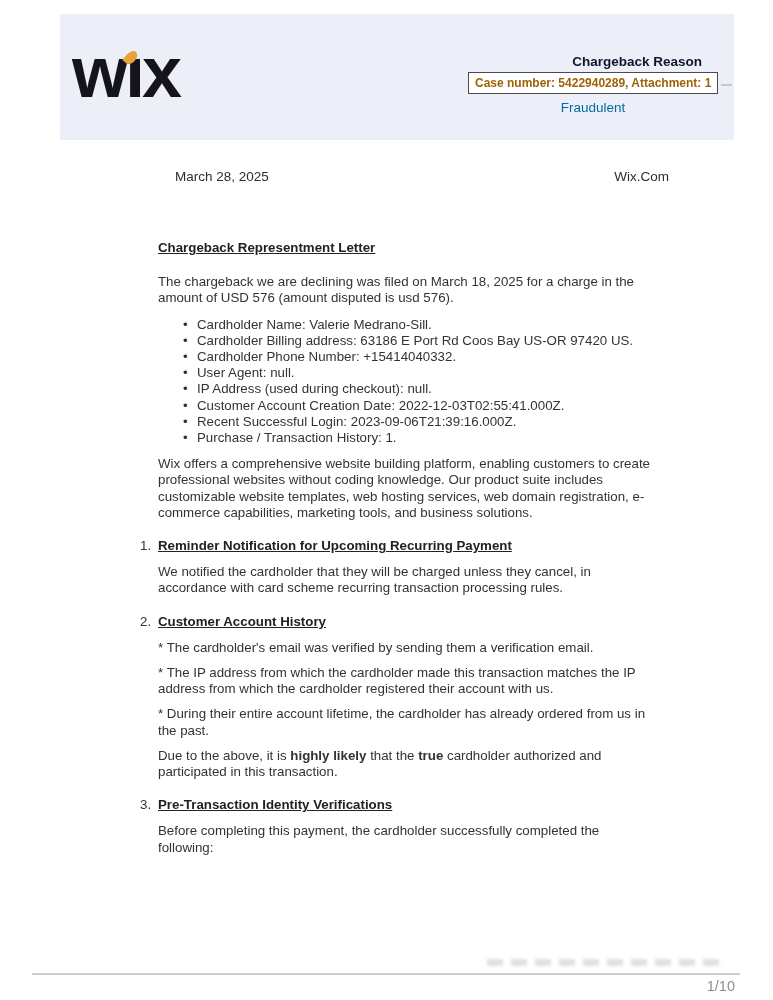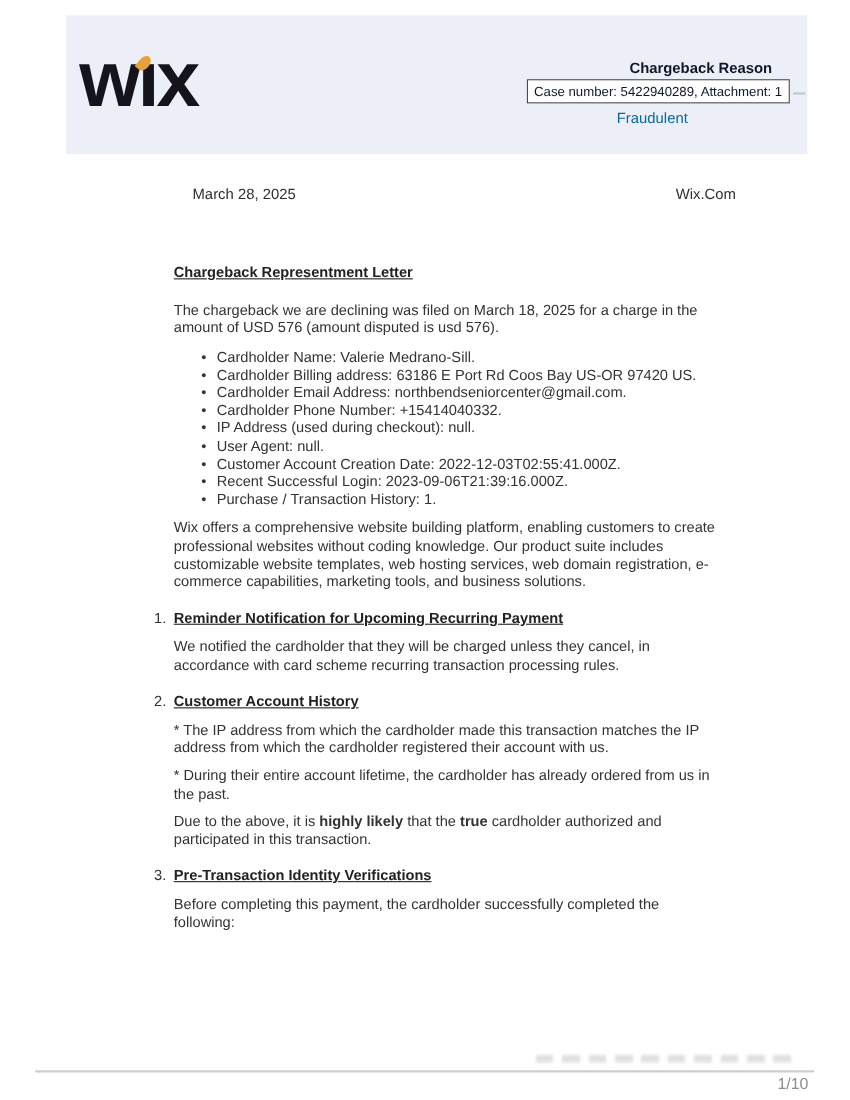--- a/index.html
+++ b/index.html
@@ -50,23 +50,23 @@
     text-align: right;
     padding-right: 16px;
     font-weight: 700;
     color: #0f172a;
   }
   .case-box-row { text-align: right; margin-top: 3px; position: relative; }
   .case-box {
     display: inline-block;
     border: 1.5px solid #4a4a4a;
     background: #ffffff;
-    font-weight: 400;
+    font-weight: 700;
     font-size: 12px;
-    color: #0f172a;
+    color: #a16207;
     padding: 3px 6px 3px 6px;
     white-space: nowrap;
   }
   .case-dash {
     position: absolute;
     right: -14px; top: 12px;
     width: 11px; height: 0;
     border-top: 2px solid #b9bcc6;
     opacity: .8;
   }
@@ -180,44 +180,44 @@
   </div>
 
   <div class="letter">
     <div class="letter-title">Chargeback Representment Letter</div>
 
     <p class="para">The chargeback we are declining was filed on March 18, 2025 for a charge in the amount of USD 576 (amount disputed is usd 576).</p>
 
     <ul class="details-list">
       <li>Cardholder Name: Valerie Medrano-Sill.</li>
       <li>Cardholder Billing address: 63186 E Port Rd Coos Bay US-OR 97420 US.</li>
-      <li>Cardholder Email Address: northbendseniorcenter@gmail.com.</li>
       <li>Cardholder Phone Number: +15414040332.</li>
+      <li>User Agent: null.</li>
       <li>IP Address (used during checkout): null.</li>
-      <li>User Agent: null.</li>
       <li>Customer Account Creation Date: 2022-12-03T02:55:41.000Z.</li>
       <li>Recent Successful Login: 2023-09-06T21:39:16.000Z.</li>
       <li>Purchase / Transaction History: 1.</li>
     </ul>
 
     <p class="para">Wix offers a comprehensive website building platform, enabling customers to create professional websites without coding knowledge. Our product suite includes customizable website templates, web hosting services, web domain registration, e-commerce capabilities, marketing tools, and business solutions.</p>
 
     <div class="section">
       <div class="section-heading">
         <span class="sec-num">1.</span>
         <span class="sec-title">Reminder Notification for Upcoming Recurring Payment</span>
       </div>
       <p class="para">We notified the cardholder that they will be charged unless they cancel, in accordance with card scheme recurring transaction processing rules.</p>
     </div>
 
     <div class="section">
       <div class="section-heading">
         <span class="sec-num">2.</span>
         <span class="sec-title">Customer Account History</span>
       </div>
+      <p class="para">* The cardholder's email was verified by sending them a verification email.</p>
       <p class="para">* The IP address from which the cardholder made this transaction matches the IP address from which the cardholder registered their account with us.</p>
       <p class="para">* During their entire account lifetime, the cardholder has already ordered from us in the past.</p>
       <p class="para"><span>Due to the above, it is </span><span class="bold">highly likely</span><span> that the </span><span class="bold">true</span><span> cardholder authorized and participated in this transaction.</span></p>
     </div>
 
     <div class="section">
       <div class="section-heading">
         <span class="sec-num">3.</span>
         <span class="sec-title">Pre-Transaction Identity Verifications</span>
       </div>

